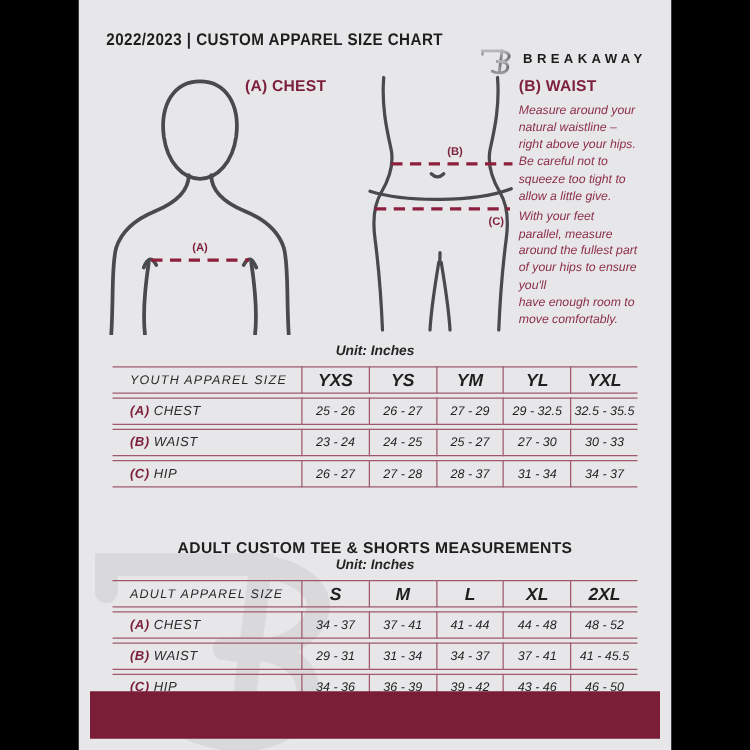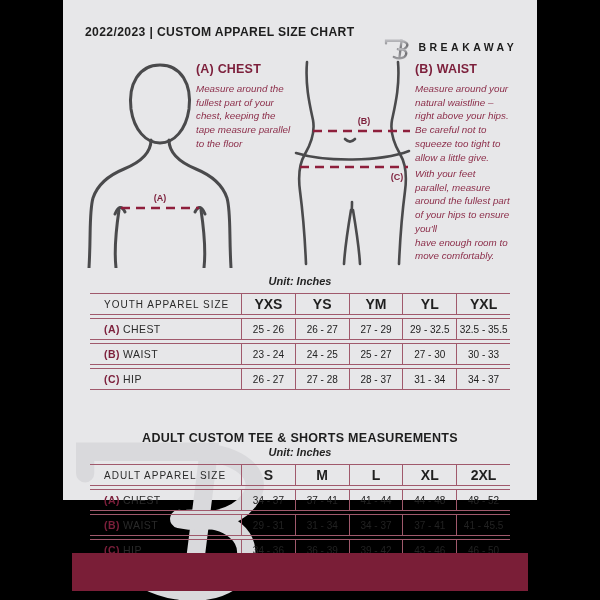--- a/index.html
+++ b/index.html
@@ -10,21 +10,21 @@
     --ink:#1e1e1e;
     --figure:#4a4a4c;
     --bg:#e7e7e9;
     --bar:#7a1e37;
   }
   html,body{margin:0;padding:0;}
   body{
     width:600px;height:600px;background:#000;position:relative;overflow:hidden;
     font-family:"Liberation Sans", sans-serif;
   }
-  .page{position:absolute;left:63px;top:0;width:474px;height:500px;background:var(--bg);}
+  .page{position:absolute;left:63px;top:0;width:474px;height:600px;background:var(--bg);}
 
   
   .watermark{position:absolute;left:6px;top:398px;width:215px;height:215px;}
 
   
   .hdr{position:absolute;left:22px;right:24px;top:16px;height:30px;display:flex;justify-content:space-between;align-items:center;}
   .hdr-title{font-weight:700;font-size:13.5px;letter-spacing:.4px;color:var(--ink);white-space:nowrap;transform:scaleX(.9);transform-origin:left center;}
   .brand{display:flex;align-items:center;gap:7px;margin-top:32px;}
   .brand svg{width:27px;height:27px;}
   .brand-name{font-weight:700;font-size:10.5px;letter-spacing:3.5px;color:#1c1c1c;}
@@ -42,21 +42,21 @@
   .note-waist{left:352px;top:6px;width:110px;}
   .note-hips{left:352px;top:111px;width:110px;}
 
   
   .tbl-section{position:absolute;left:0;width:474px;text-align:center;}
   .tbl-section.youth{top:274px;}
   .tbl-section.adult{top:409px;margin-top:22px;}
   .tbl-section h2{margin:0;font-size:12.5px;font-weight:700;letter-spacing:.3px;color:var(--ink);}
   .unit{font-style:italic;font-weight:700;font-size:11px;color:#242424;margin-top:1px;}
   table{border-collapse:separate;border-spacing:0 3px;width:420px;margin:3px auto 0;table-layout:fixed;}
-  th,td{border-top:1px solid var(--tborder);border-bottom:1px solid var(--tborder);height:20px;padding:0;background:transparent;}
+  th,td{border-top:1px solid var(--tborder);border-bottom:1px solid var(--tborder);height:20px;padding:0;background:transparent;font-style:italic;}
   th:first-child{width:137px;}
   th:not(:first-child),td:not(:first-child){border-left:1px solid var(--tborder);text-align:center;}
   th:first-child,td:first-child{text-align:left;padding-left:14px;}
   thead th:first-child{font-weight:400;font-size:10px;letter-spacing:1px;color:#2a2a2a;}
   thead th:not(:first-child){font-weight:700;font-size:14px;color:#1f1f1f;}
   tbody td{font-size:10px;color:#222;}
   tbody td:first-child{font-size:10.5px;letter-spacing:.4px;color:#2a2a2a;}
   tbody .pre{color:var(--maroon);font-weight:700;}
 
   
@@ -107,25 +107,20 @@
         <path d="M56 154 C53 174 51 194 53 212"></path>
         <path d="M142 158 Q137 146 132 156"></path>
         <path d="M138 154 C141 174 143 194 141 212"></path>
       </g>
       <line x1="58" y1="152" x2="136" y2="152" stroke="#8e1f3c" stroke-width="2.6" stroke-dasharray="9 6"></line>
       <text class="marker" x="97" y="145" text-anchor="middle">(A)</text>
     </svg>
 
     <div class="note note-chest">
       <h3>(A) CHEST</h3>
-      <p>Measure around the
-fullest part of your
-chest, keeping the
-tape measure parallel
-to the floor</p>
     </div>
 
     <svg class="fig fig-lower" viewBox="0 0 135 210" aria-hidden="true">
       <g stroke="#4a4a4c" stroke-width="2.6" fill="none" stroke-linecap="round">
         <path d="M22 4 C20 28 25 48 28 62 C30 73 27 84 20 96 C14 106 13 118 15 133 C18 156 20 182 21 206"></path>
         <path d="M113 4 C115 28 110 48 107 62 C105 73 108 84 115 96 C121 106 122 118 120 133 C117 156 115 182 114 206"></path>
         <path d="M60 81 Q65 86 70 81"></path>
         <path d="M11 95 C40 104 95 104 124 93"></path>
         <path d="M67 144 C67 149 67 151 66.5 153"></path>
         <path d="M66 152 C63 170 60 188 59 206"></path>

